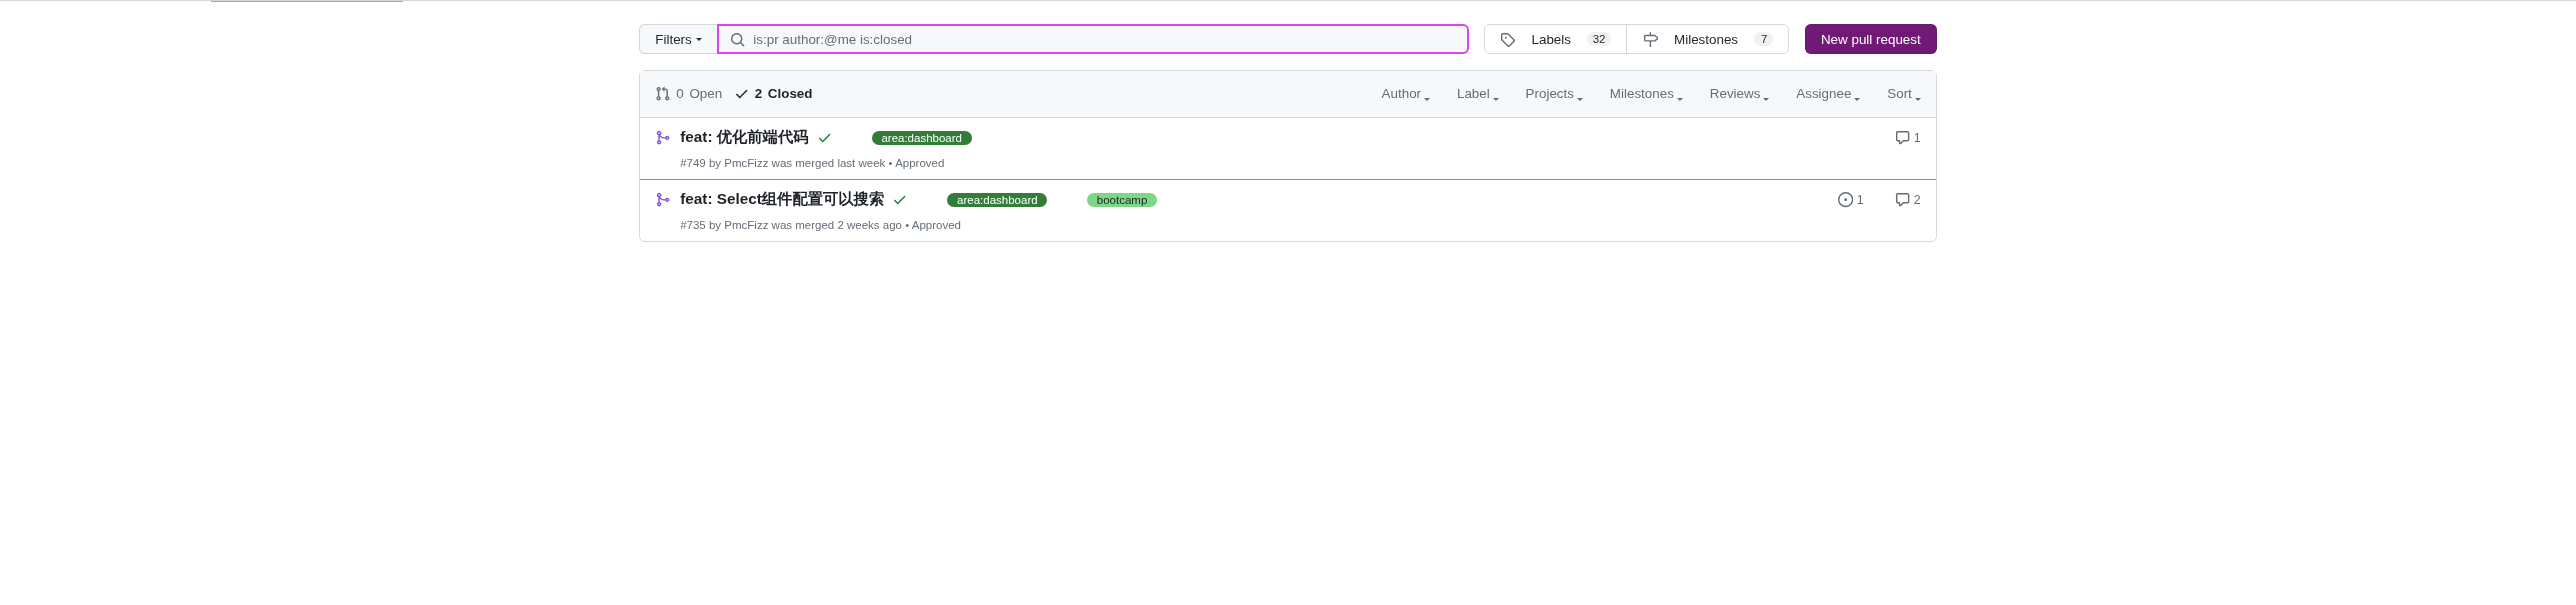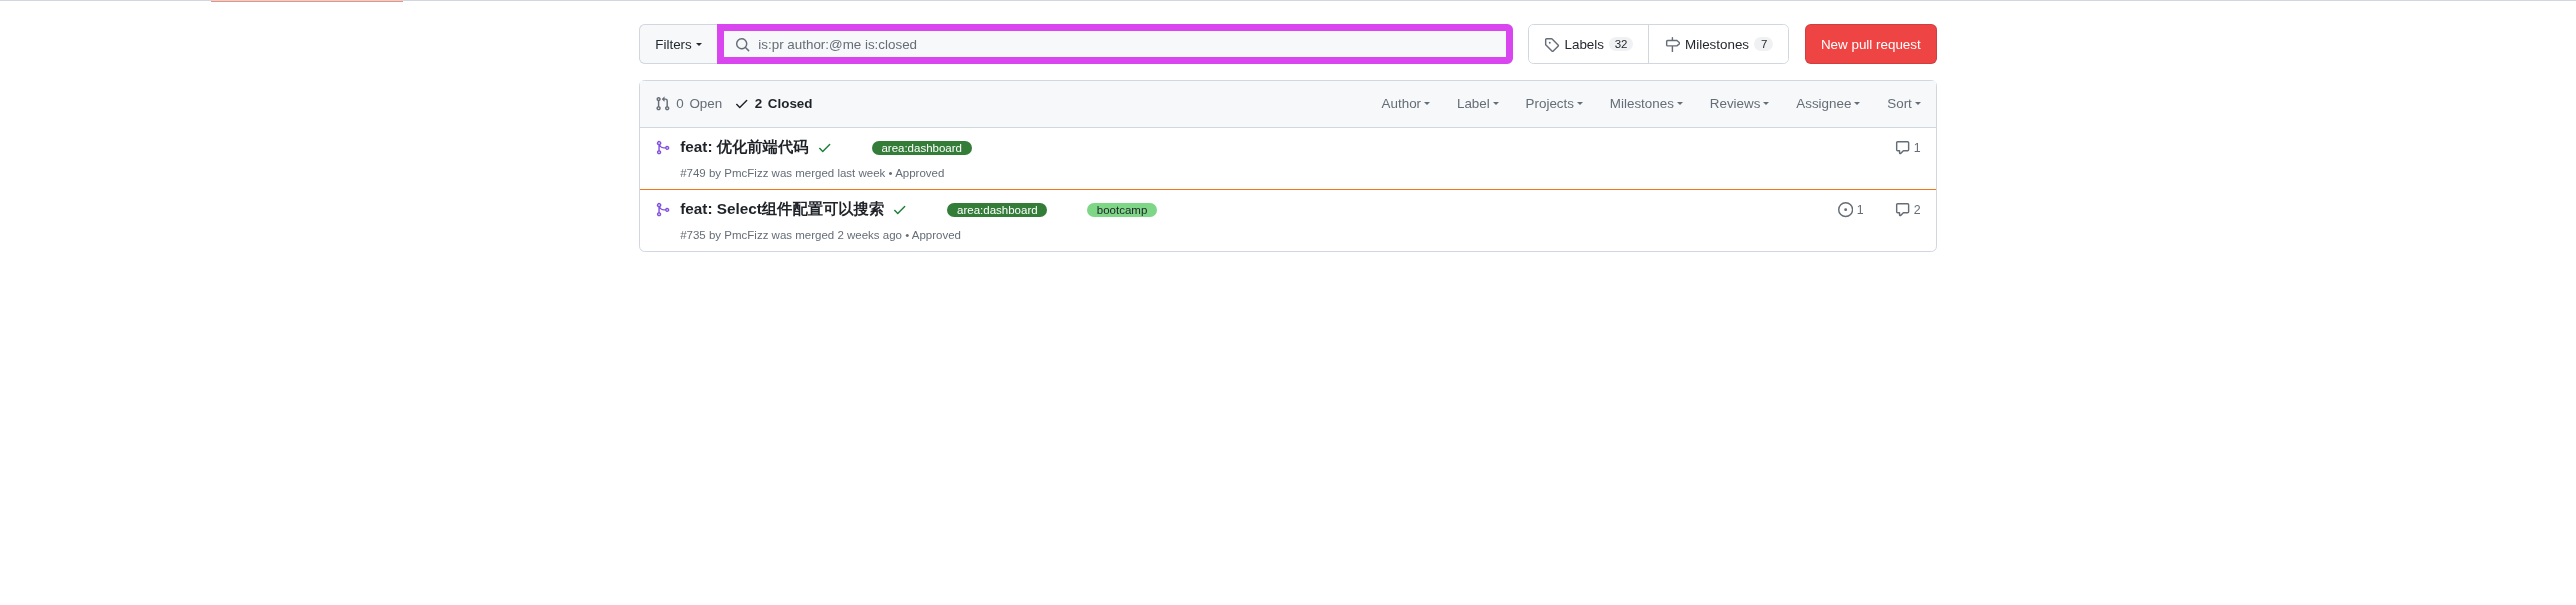--- a/index.html
+++ b/index.html
@@ -38,21 +38,21 @@
     background: #f6f8fa;
     border: 1px solid #d0d7de;
     border-radius: 5.7px 0 0 5.7px;
     border-right: none;
     cursor: pointer;
   }
   .search-wrap {
     flex: 1;
     display: flex;
     align-items: center;
-    border: 7px solid #d946ef;
+    border: 2px solid #d946ef;
     border-radius: 0 5.7px 5.7px 0;
     background: #f6f8fa;
     padding: 0 11.5px;
     gap: 7.7px;
   }
   .search-wrap input {
     flex: 1;
     border: none;
     background: transparent;
     font-size: 13.4px;
@@ -62,41 +62,41 @@
   }
   .btn-group {
     display: flex;
     border: 1px solid #d0d7de;
     border-radius: 5.7px;
     overflow: hidden;
   }
   .btn-group .seg {
     display: flex;
     align-items: center;
-    gap: 5px;
+    gap: 16px;
     padding: 4.8px 15.3px;
     font-size: 13.4px;
     font-weight: 500;
     color: #24292f;
     background: #ffffff;
     cursor: pointer;
   }
   .btn-group .seg + .seg { border-left: 1px solid #d0d7de; }
   .counter {
     background: #afb8c133;
     color: #1f2328;
     border-radius: 2em;
     font-size: 11.5px;
     font-weight: 500;
     padding: 1px 5.7px;
     min-width: 19px;
     text-align: right;
   }
   .primary-btn {
-    background: #ef4444;
+    background: #701a75;
     color: #ffffff;
     font-weight: 500;
     font-size: 13.4px;
     padding: 4.8px 15.3px;
     border: 1px solid rgba(31,35,40,0.15);
     border-radius: 5.7px;
     cursor: pointer;
     display: flex;
     align-items: center;
   }
@@ -148,21 +148,21 @@
     cursor: pointer;
   }
   .state-link.selected { font-weight: 600; color: #1f2328; }
   .header-right {
     margin-left: auto;
     display: flex;
     gap: 27px;
   }
   .filter-menu {
     display: flex;
-    align-items: center;
+    align-items: flex-end;
     gap: 2.9px;
     color: #656d76;
     font-size: 13.4px;
     cursor: pointer;
   }
   .row {
     padding: 9.6px 15.3px;
     display: flex;
     gap: 9.6px;
     align-items: flex-start;

